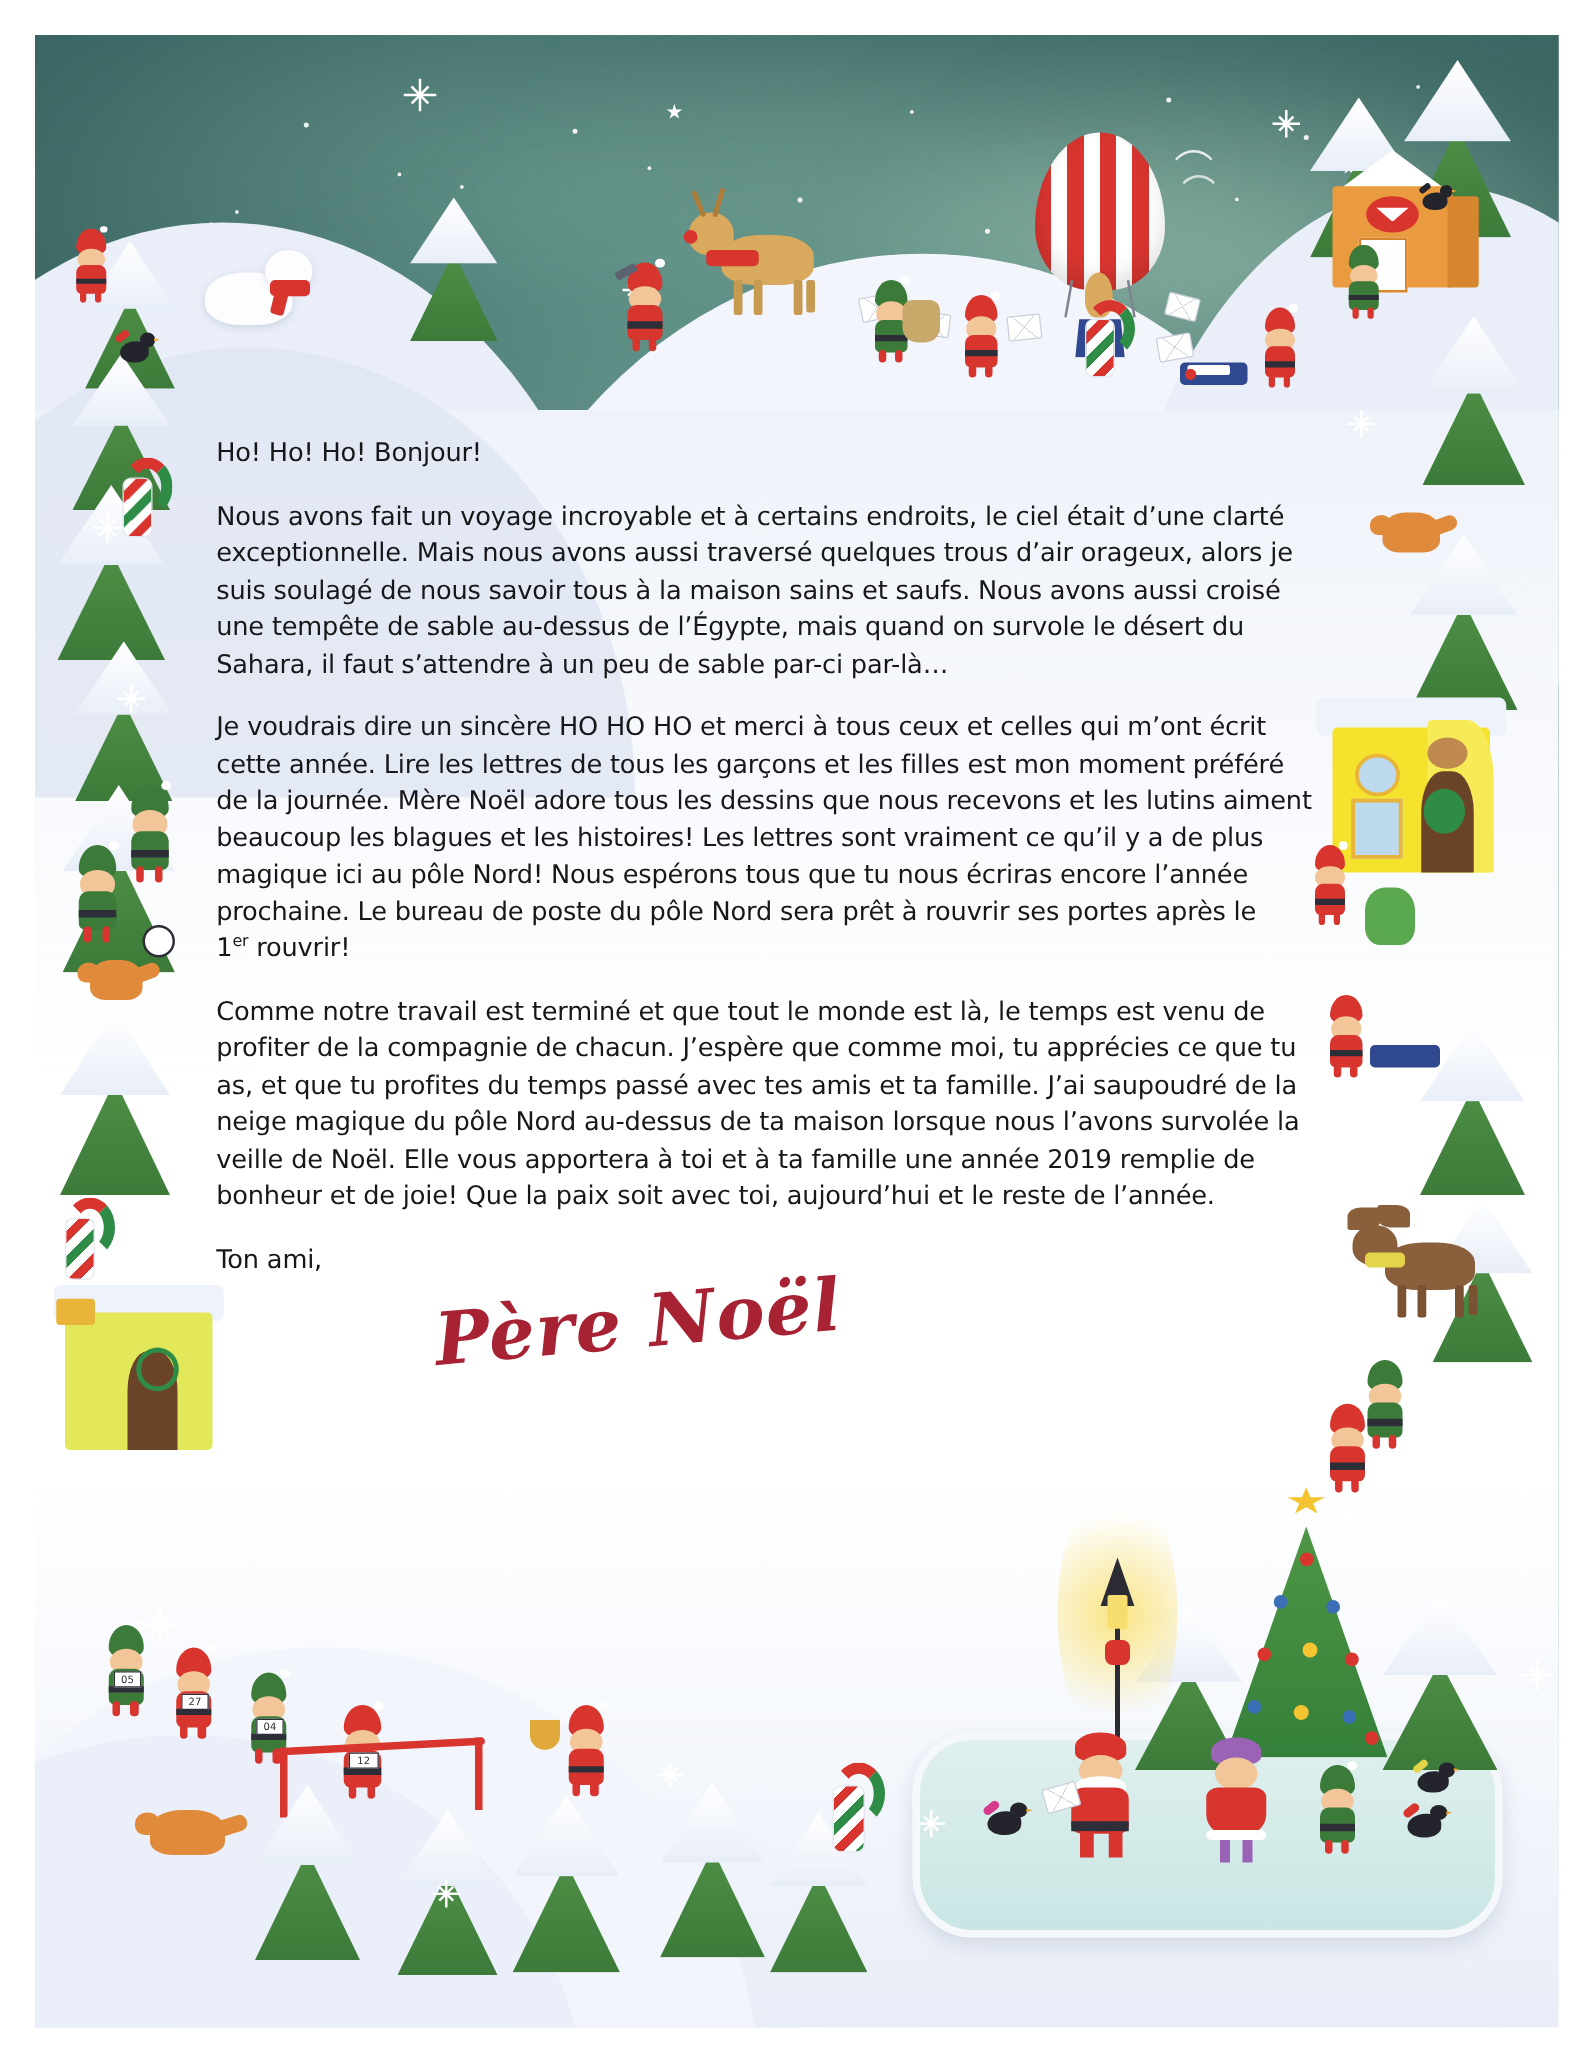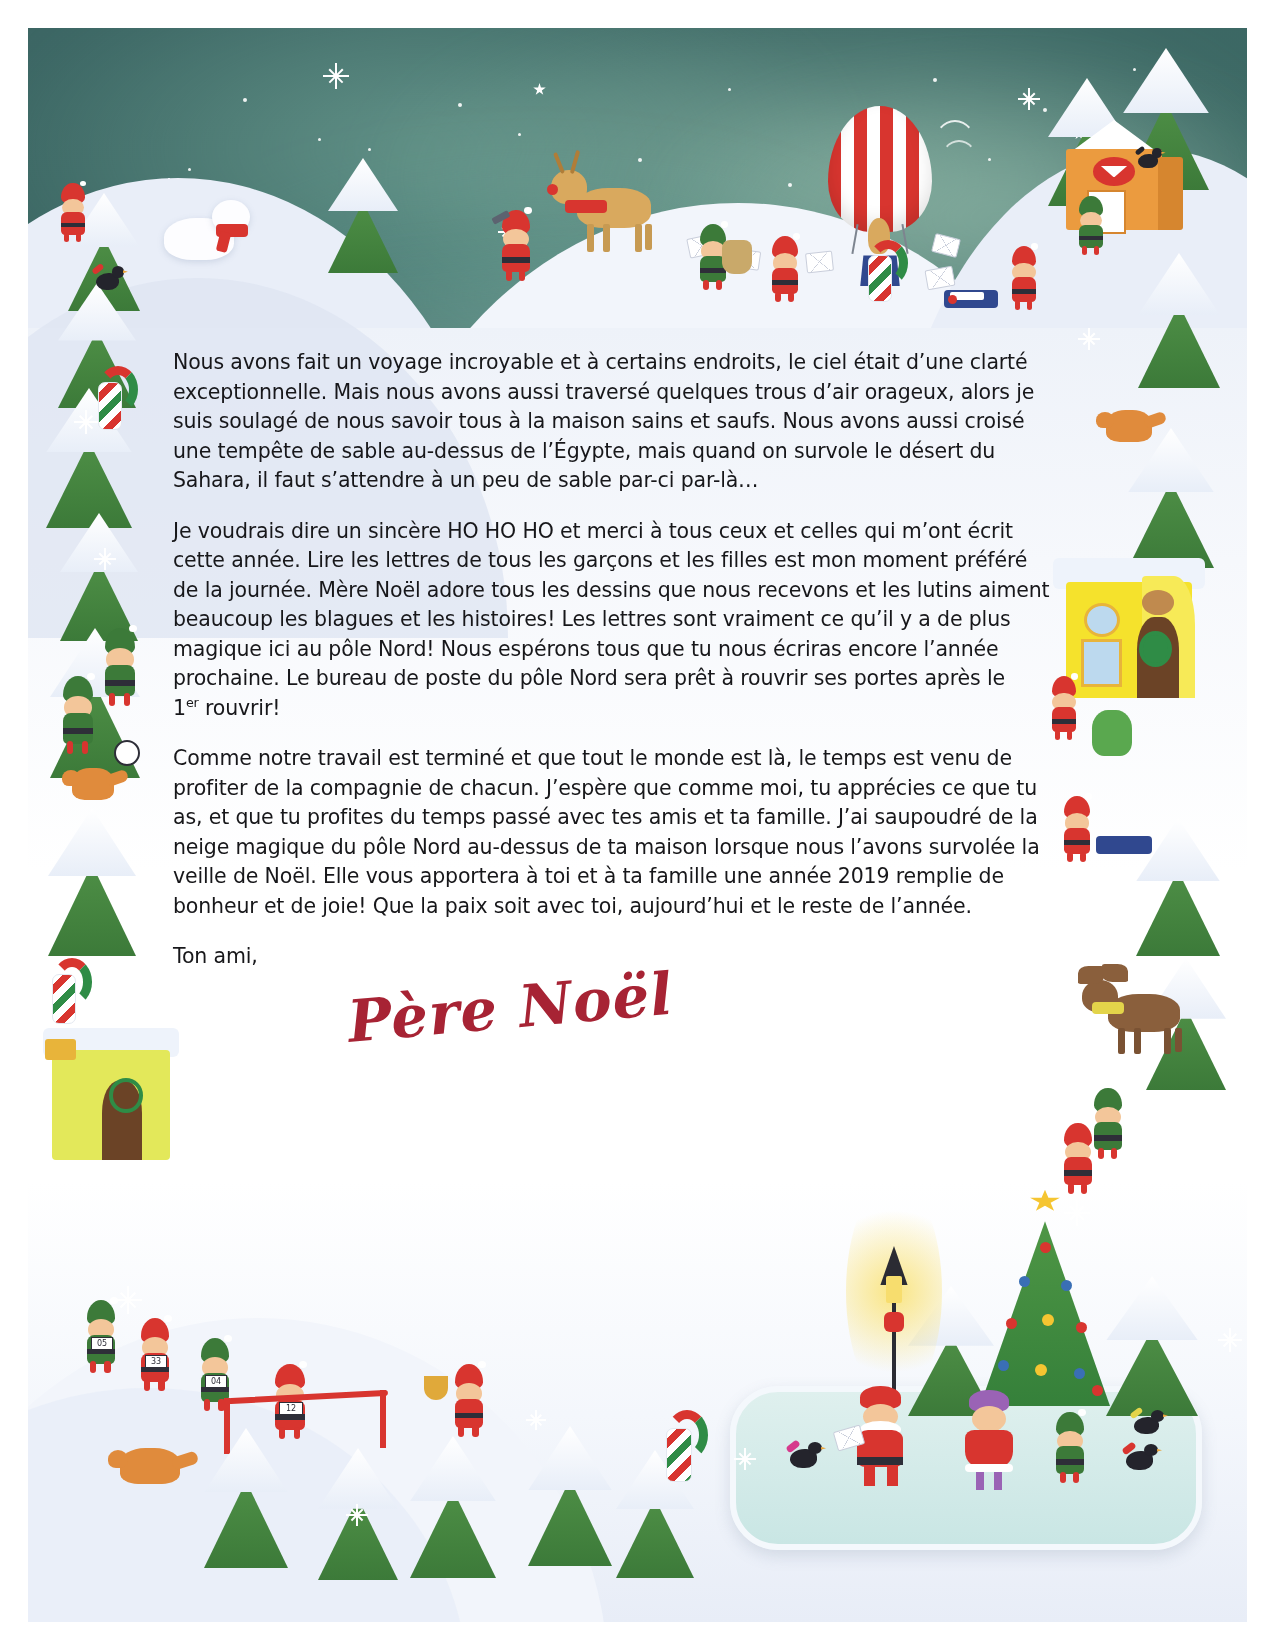--- a/index.html
+++ b/index.html
@@ -499,20 +499,21 @@
 
     <div style="position:absolute;left:24px;top:1000px;width:118px;height:132px;">
       <div style="position:absolute;left:-8%;top:0;width:116%;height:22%;background:#eef3fb;border-radius:6px;"></div>
       <div style="position:absolute;left:0;top:17%;width:100%;height:83%;background:#e3e85a;border-radius:4px;"></div>
       <div style="position:absolute;left:42%;top:40%;width:34%;height:60%;background:#6b4326;border-radius:40% 40% 0 0;"></div>
       <div style="position:absolute;left:48%;top:38%;width:22%;height:20%;border:4px solid #2f8c46;border-radius:50%;"></div>
       <div style="position:absolute;left:-6%;top:8%;width:26%;height:16%;background:#e8b43a;border-radius:3px;"></div>
     </div>
 
     <div id="letter">
+      <p>Ho! Ho! Ho! Bonjour!</p>
       <p>Nous avons fait un voyage incroyable et à certains endroits, le ciel était d’une clarté exceptionnelle. Mais nous avons aussi traversé quelques trous d’air orageux, alors je suis soulagé de nous savoir tous à la maison sains et saufs. Nous avons aussi croisé une tempête de sable au-dessus de l’Égypte, mais quand on survole le désert du Sahara, il faut s’attendre à un peu de sable par-ci par-là…</p>
       <p>
         <span>Je voudrais dire un sincère HO HO HO et merci à tous ceux et celles qui m’ont écrit cette année. Lire les lettres de tous les garçons et les filles est mon moment préféré de la journée. Mère Noël adore tous les dessins que nous recevons et les lutins aiment beaucoup les blagues et les histoires! Les lettres sont vraiment ce qu’il y a de plus magique ici au pôle Nord! Nous espérons tous que tu nous écriras encore l’année prochaine. Le bureau de poste du pôle Nord sera prêt à rouvrir ses portes après le</span><br>
         <span>1</span><sup>er</sup><span> rouvrir!</span>
       </p>
       <p>Comme notre travail est terminé et que tout le monde est là, le temps est venu de profiter de la compagnie de chacun. J’espère que comme moi, tu apprécies ce que tu as, et que tu profites du temps passé avec tes amis et ta famille. J’ai saupoudré de la neige magique du pôle Nord au-dessus de ta maison lorsque nous l’avons survolée la veille de Noël. Elle vous apportera à toi et à ta famille une année 2019 remplie de bonheur et de joie! Que la paix soit avec toi, aujourd’hui et le reste de l’année.</p>
       <p class="tight">Ton ami,</p>
       <div id="signature">Père Noël</div>
     </div>
 
@@ -532,21 +533,21 @@
     </div>
     <div class="elf" style="left:106px;top:1290px;width:42px;height:64px;">
       <div class="hat" style="background:#d8352f;">
           <b></b>
         </div>
         <div class="face"></div>
       <div class="body" style="background:#d8352f;"></div>
         <div class="belt"></div>
       <div class="leg" style="left:24%;"></div>
         <div class="leg" style="left:58%;"></div>
-      <div style="position:absolute;left:26%;top:58%;width:48%;height:17%;background:#fff;border:1px solid #2e2e38;display:flex;align-items:center;justify-content:center;font-size:8px;color:#2e2e38;">33</div>
+      <div style="position:absolute;left:26%;top:58%;width:48%;height:17%;background:#fff;border:1px solid #2e2e38;display:flex;align-items:center;justify-content:center;font-size:8px;color:#2e2e38;">27</div>
     </div>
     <div class="elf" style="left:166px;top:1310px;width:42px;height:64px;">
       <div class="hat" style="background:#3c7a39;">
           <b></b>
         </div>
         <div class="face"></div>
       <div class="body" style="background:#3c7a39;"></div>
         <div class="belt"></div>
       <div class="leg" style="left:24%;"></div>
         <div class="leg" style="left:58%;"></div>

